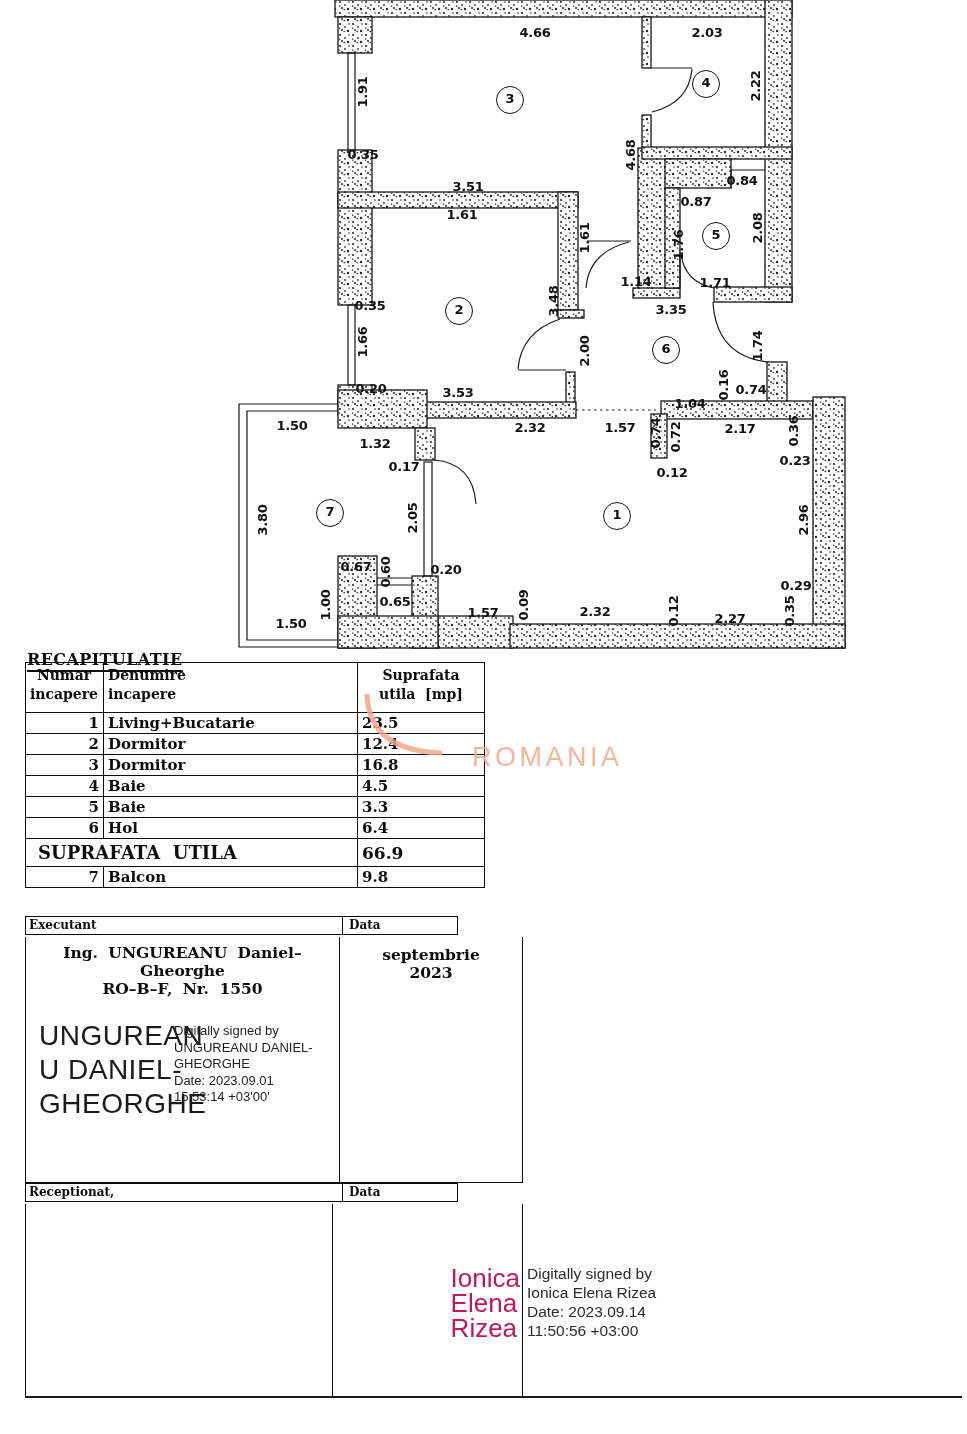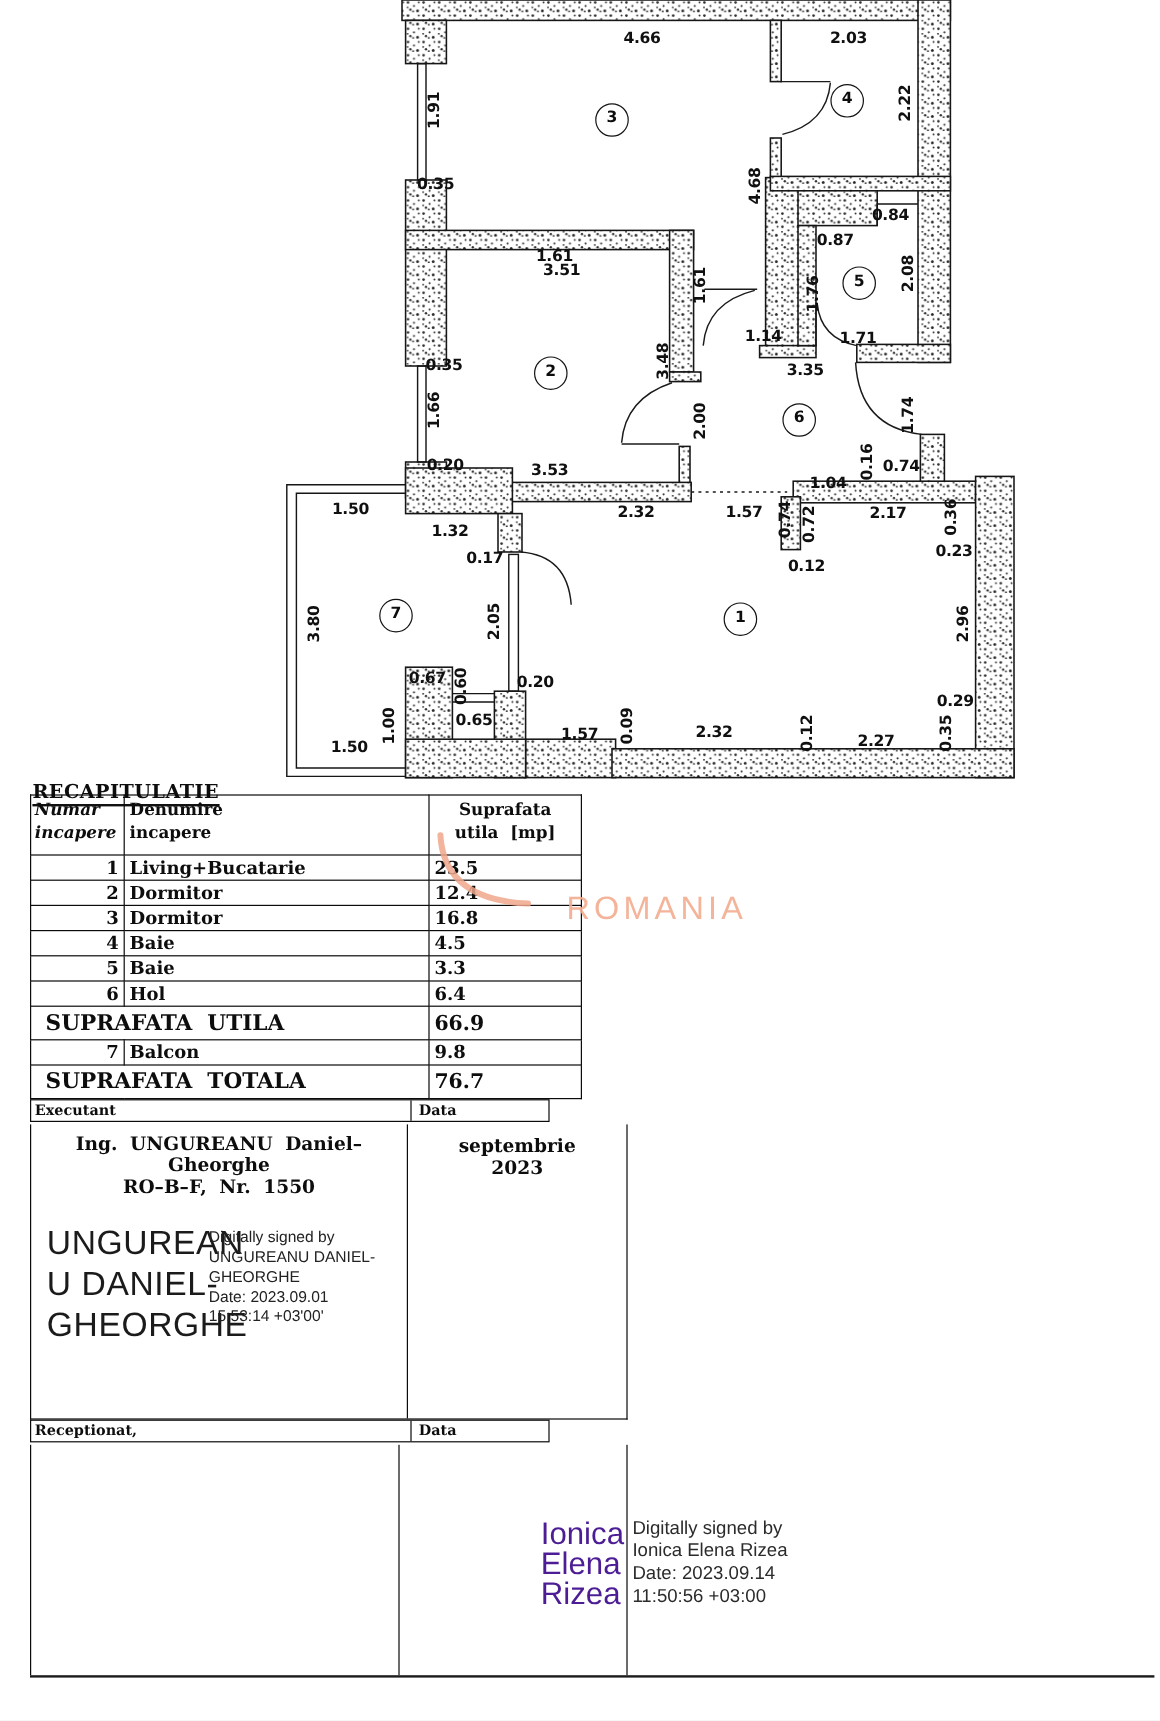--- a/index.html
+++ b/index.html
@@ -41,21 +41,21 @@
   .sect-body .rcell{flex:1;position:relative;}
   .exec-firm{position:absolute;left:0;top:7px;width:100%;text-align:center;font-weight:700;
              font-size:15.5px;line-height:18px;word-spacing:5px;}
   .exec-date{position:absolute;left:0;top:9px;width:100%;text-align:center;font-weight:700;
              font-size:15.5px;line-height:18px;}
   .sig-big{position:absolute;left:13px;top:82px;font-family:"Liberation Sans",sans-serif;
            font-size:28px;line-height:34px;color:#1b1b1b;letter-spacing:0.5px;}
   .sig-small{position:absolute;left:148px;top:86px;font-family:"Liberation Sans",sans-serif;
              font-size:13px;line-height:16.5px;color:#222;}
   .recep-name{position:absolute;right:2px;top:62px;text-align:left;font-family:"Liberation Sans",sans-serif;
-              font-size:26px;line-height:25px;color:#4c1d95;}
+              font-size:26px;line-height:25px;color:#be185d;}
   .outside-sig{position:absolute;left:527px;top:1264px;font-family:"Liberation Sans",sans-serif;
                font-size:15.5px;line-height:19px;color:#2b2b2b;}
   .bottom-line{position:absolute;left:25px;top:1396px;width:937px;border-top:2px solid #1c1c1c;}
 </style>
 </head>
 <body>
 
 <div class="sheet">
 
   <svg id="plan" width="967" height="660" viewBox="0 0 967 660">
@@ -136,21 +136,21 @@
     </g>
   </svg>
 
   <div id="dim-layer">
       <span class="dim" style="left: 535px; top: 32px;">4.66</span>
       <span class="dim" style="left: 707px; top: 32px;">2.03</span>
       <span class="dim v" style="left: 362px; top: 92px;">1.91</span>
       <span class="dim v" style="left: 755px; top: 86px;">2.22</span>
       <span class="dim" style="left: 363px; top: 154px;">0.35</span>
       <span class="dim v" style="left: 630px; top: 155px;">4.68</span>
-      <span class="dim" style="left: 468px; top: 186px; margin-top: 40px;">3.51</span>
+      <span class="dim" style="left: 468px; top: 186px;">3.51</span>
       <span class="dim" style="left: 462px; top: 214px;">1.61</span>
       <span class="dim" style="left: 742px; top: 180px;">0.84</span>
       <span class="dim" style="left: 696px; top: 201px;">0.87</span>
       <span class="dim v" style="left: 584px; top: 238px;">1.61</span>
       <span class="dim v" style="left: 757px; top: 228px;">2.08</span>
       <span class="dim v" style="left: 678px; top: 245px;">1.76</span>
       <span class="dim" style="left: 636px; top: 281px;">1.14</span>
       <span class="dim" style="left: 715px; top: 282px;">1.71</span>
       <span class="dim" style="left: 671px; top: 309px;">3.35</span>
       <span class="dim" style="left: 370px; top: 305px;">0.35</span>
@@ -204,21 +204,21 @@
   <svg id="watermark" width="320" height="180" viewBox="0 0 320 180">
     <path d="M27,86 Q30,140 100,143" fill="none" stroke="#f0a78b" stroke-width="5" stroke-linecap="round" opacity="0.85"></path>
     <text x="132" y="156" font-family="Liberation Sans, sans-serif" font-size="27" letter-spacing="3.5" fill="#f3ac90" opacity="0.9">ROMANIA</text>
   </svg>
 
   <div class="recap-title">RECAPITULATIE</div>
 
   <table class="recap">
     <tbody>
       <tr class="hdr">
-        <td class="c-num" style="text-align:left;padding-left:3px;font-style:italic;"><span>Numar</span><br><span>incapere</span></td>
+        <td class="c-num" style="text-align:center;padding-left:3px;"><span>Numar</span><br><span>incapere</span></td>
         <td class="c-name" style="padding-left:4px;"><span>Denumire</span><br><span>incapere</span></td>
         <td class="c-area c-hd3"><span>Suprafata</span><br><span>utila  [mp]</span></td>
       </tr>
       <tr class="r">
           <td class="c-num">1</td>
           <td class="c-name">Living+Bucatarie</td>
           <td class="c-area">23.5</td>
         </tr>
         <tr class="r">
           <td class="c-num">2</td>
@@ -247,24 +247,20 @@
         </tr>
         <tr class="sum" id="subtotal-row">
         <td class="lab" colspan="2">SUPRAFATA  UTILA</td>
         <td class="c-area">66.9</td>
       </tr>
       <tr class="r">
         <td class="c-num">7</td>
         <td class="c-name">Balcon</td>
         <td class="c-area">9.8</td>
       </tr>
-      <tr class="sum">
-        <td class="lab" colspan="2">SUPRAFATA  TOTALA</td>
-        <td class="c-area">76.7</td>
-      </tr>
     </tbody>
   </table>
 
   <div class="sect-row" style="top:916px;">
     <div class="lcell">Executant</div>
     <div class="rcell">Data</div>
   </div>
   <div class="sect-body" style="top:937px;height:246px;">
     <div class="lcell">
       <div class="exec-firm">

